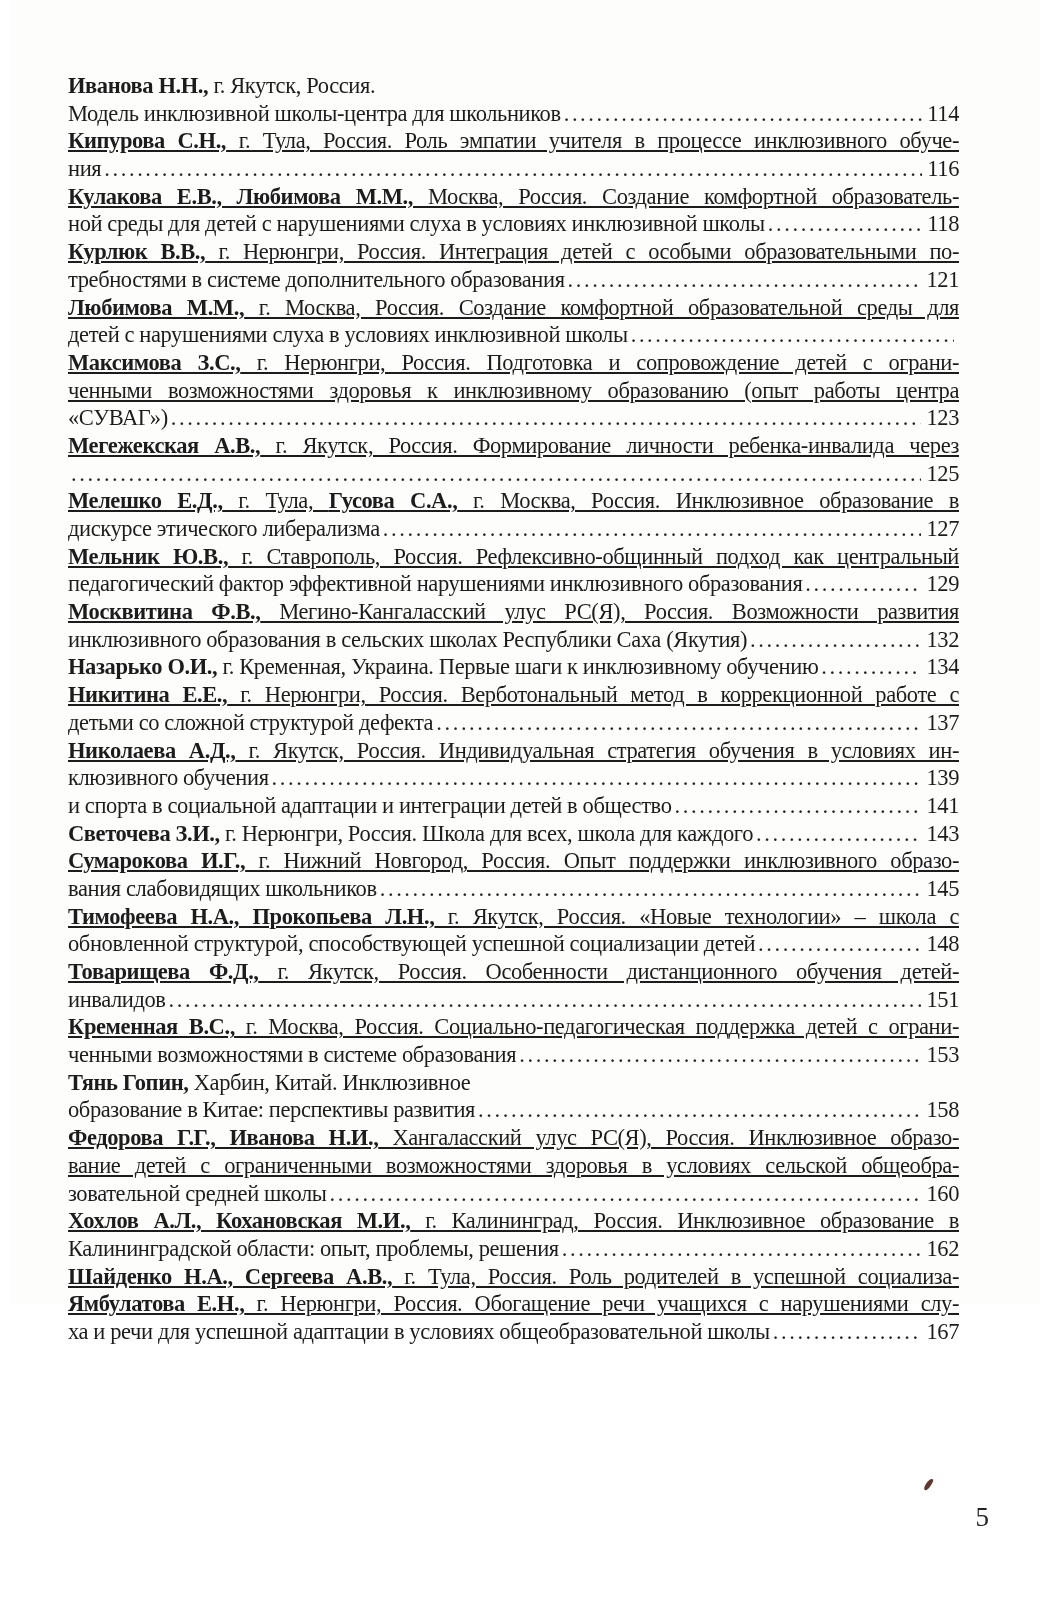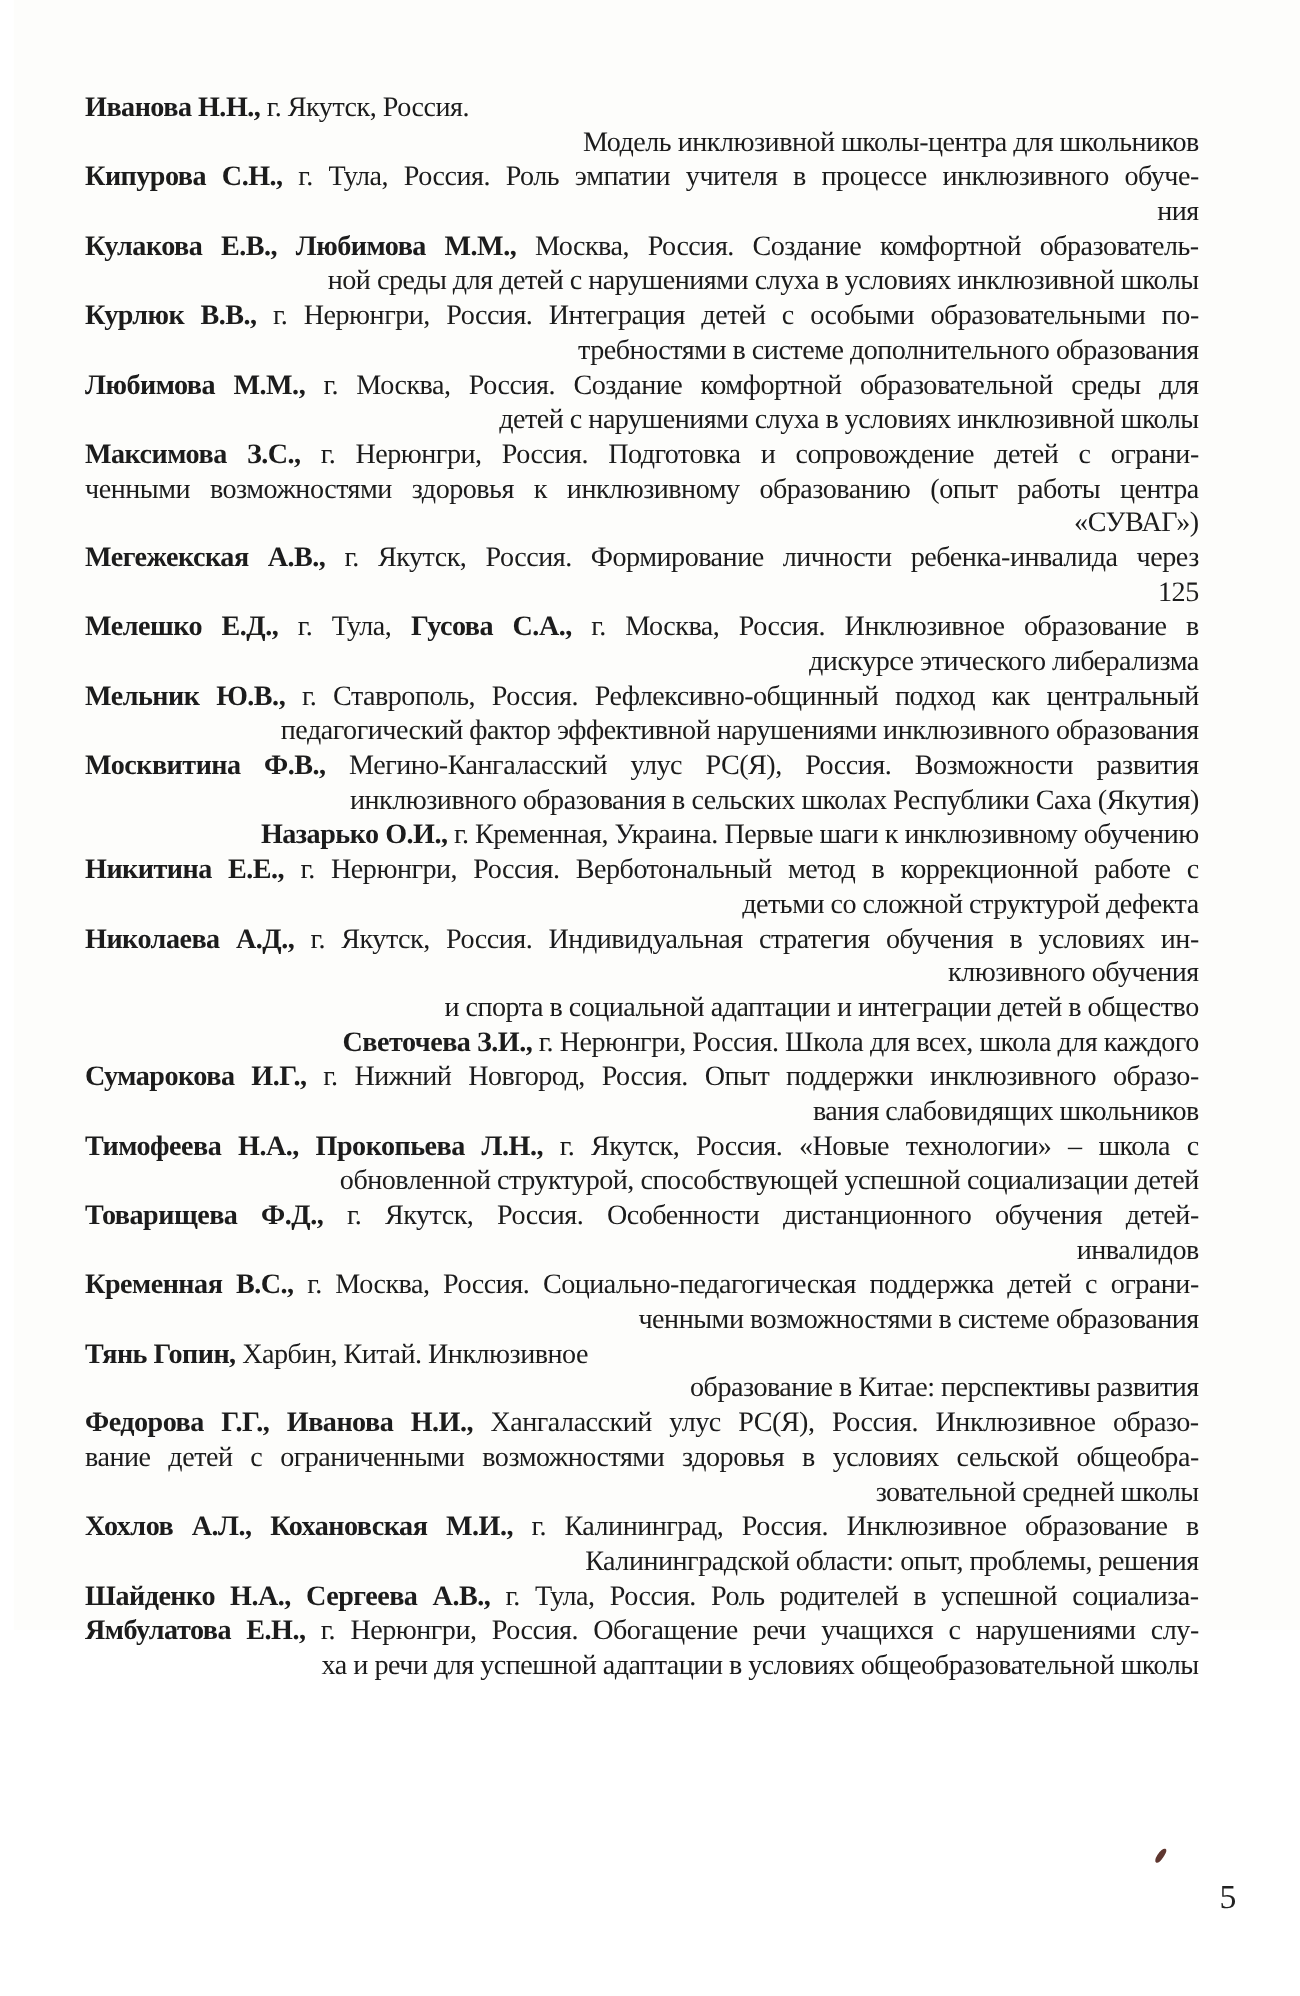--- a/index.html
+++ b/index.html
@@ -33,25 +33,25 @@
     line-height: 27.7px;
     font-size: 22.5px;
     letter-spacing: -0.4px;
     overflow: hidden;
     white-space: nowrap;
   }
   .line.fill {
     white-space: normal;
     text-align: justify;
     text-align-last: justify;
+    text-decoration: underline;
   }
   .line.dotted {
     display: flex;
-    align-items: flex-end;
-    flex-direction: column;
+    align-items: flex-start;
   }
   .line.dotted .txt {
     flex: 0 0 auto;
     white-space: nowrap;
   }
   .line .dots {
     flex: 1 1 auto;
     overflow: hidden;
     white-space: nowrap;
     margin-left: 3px;

